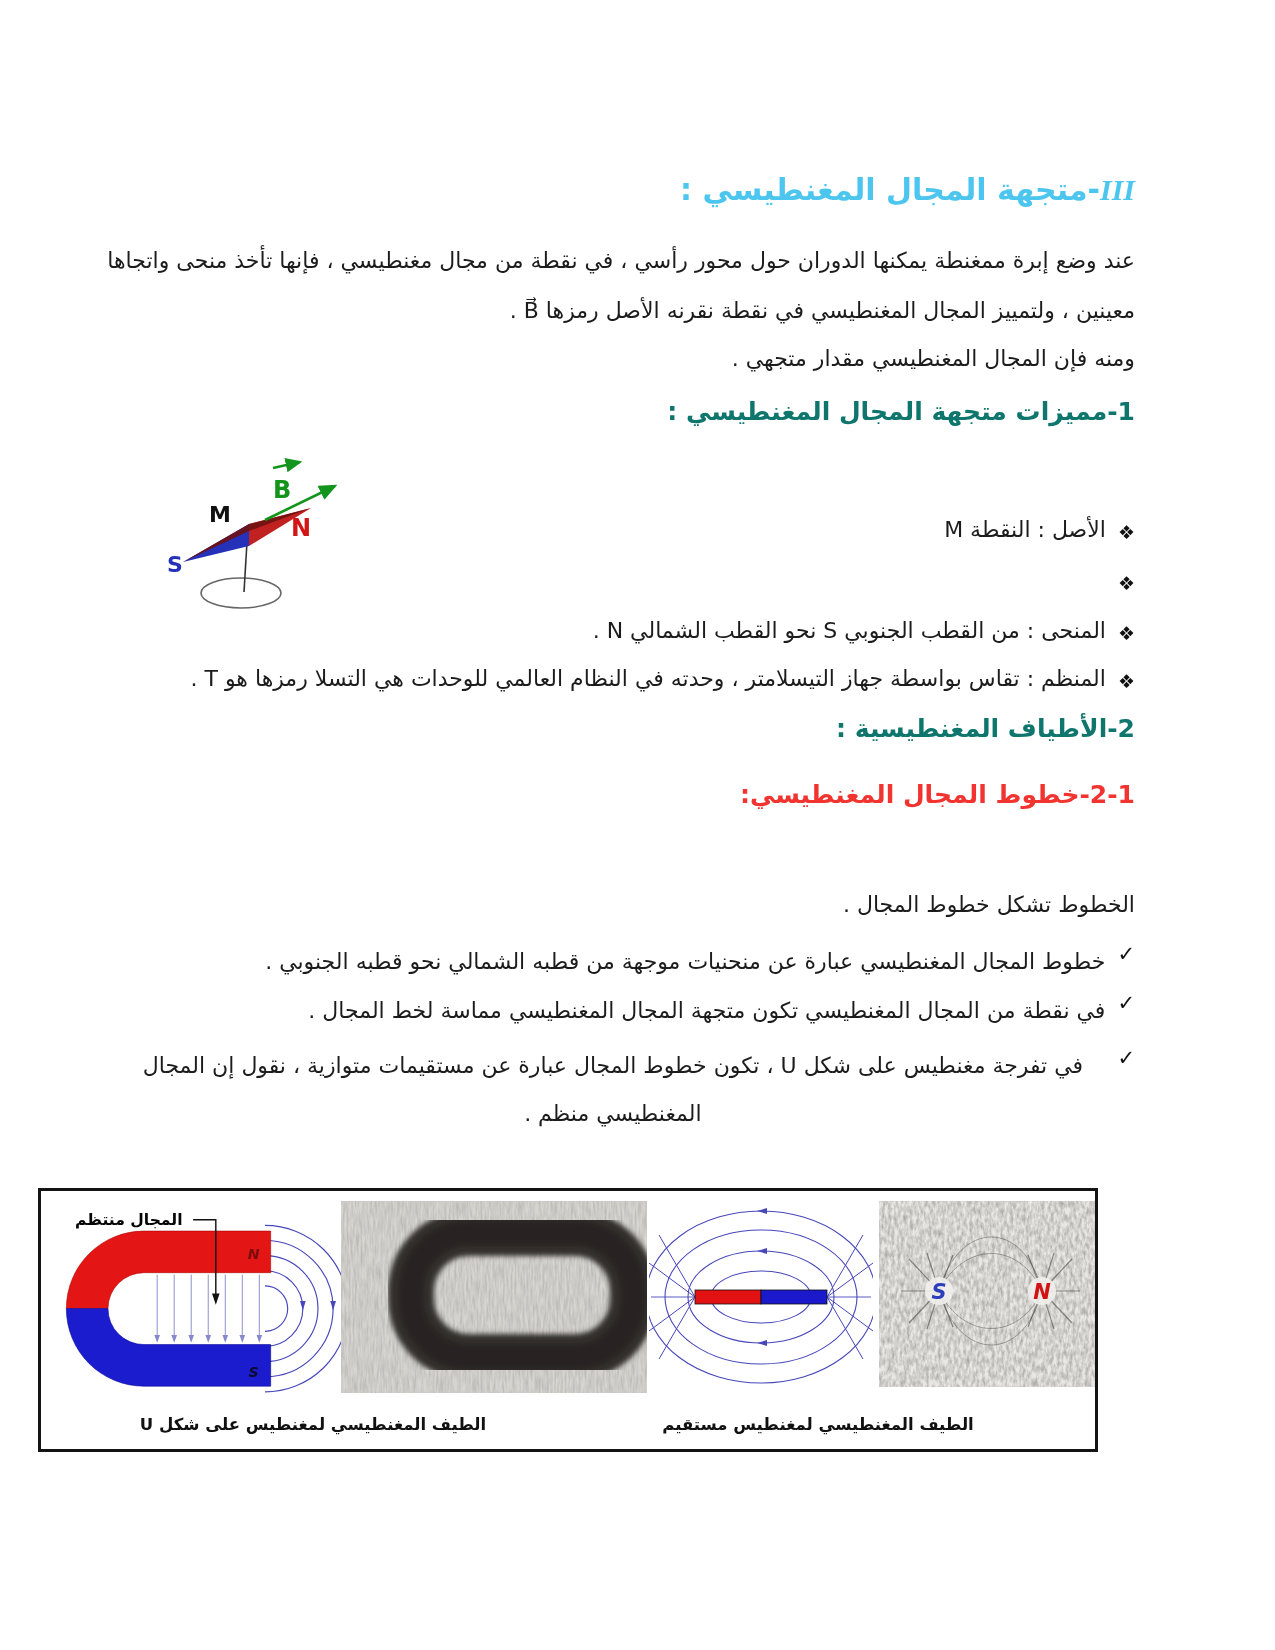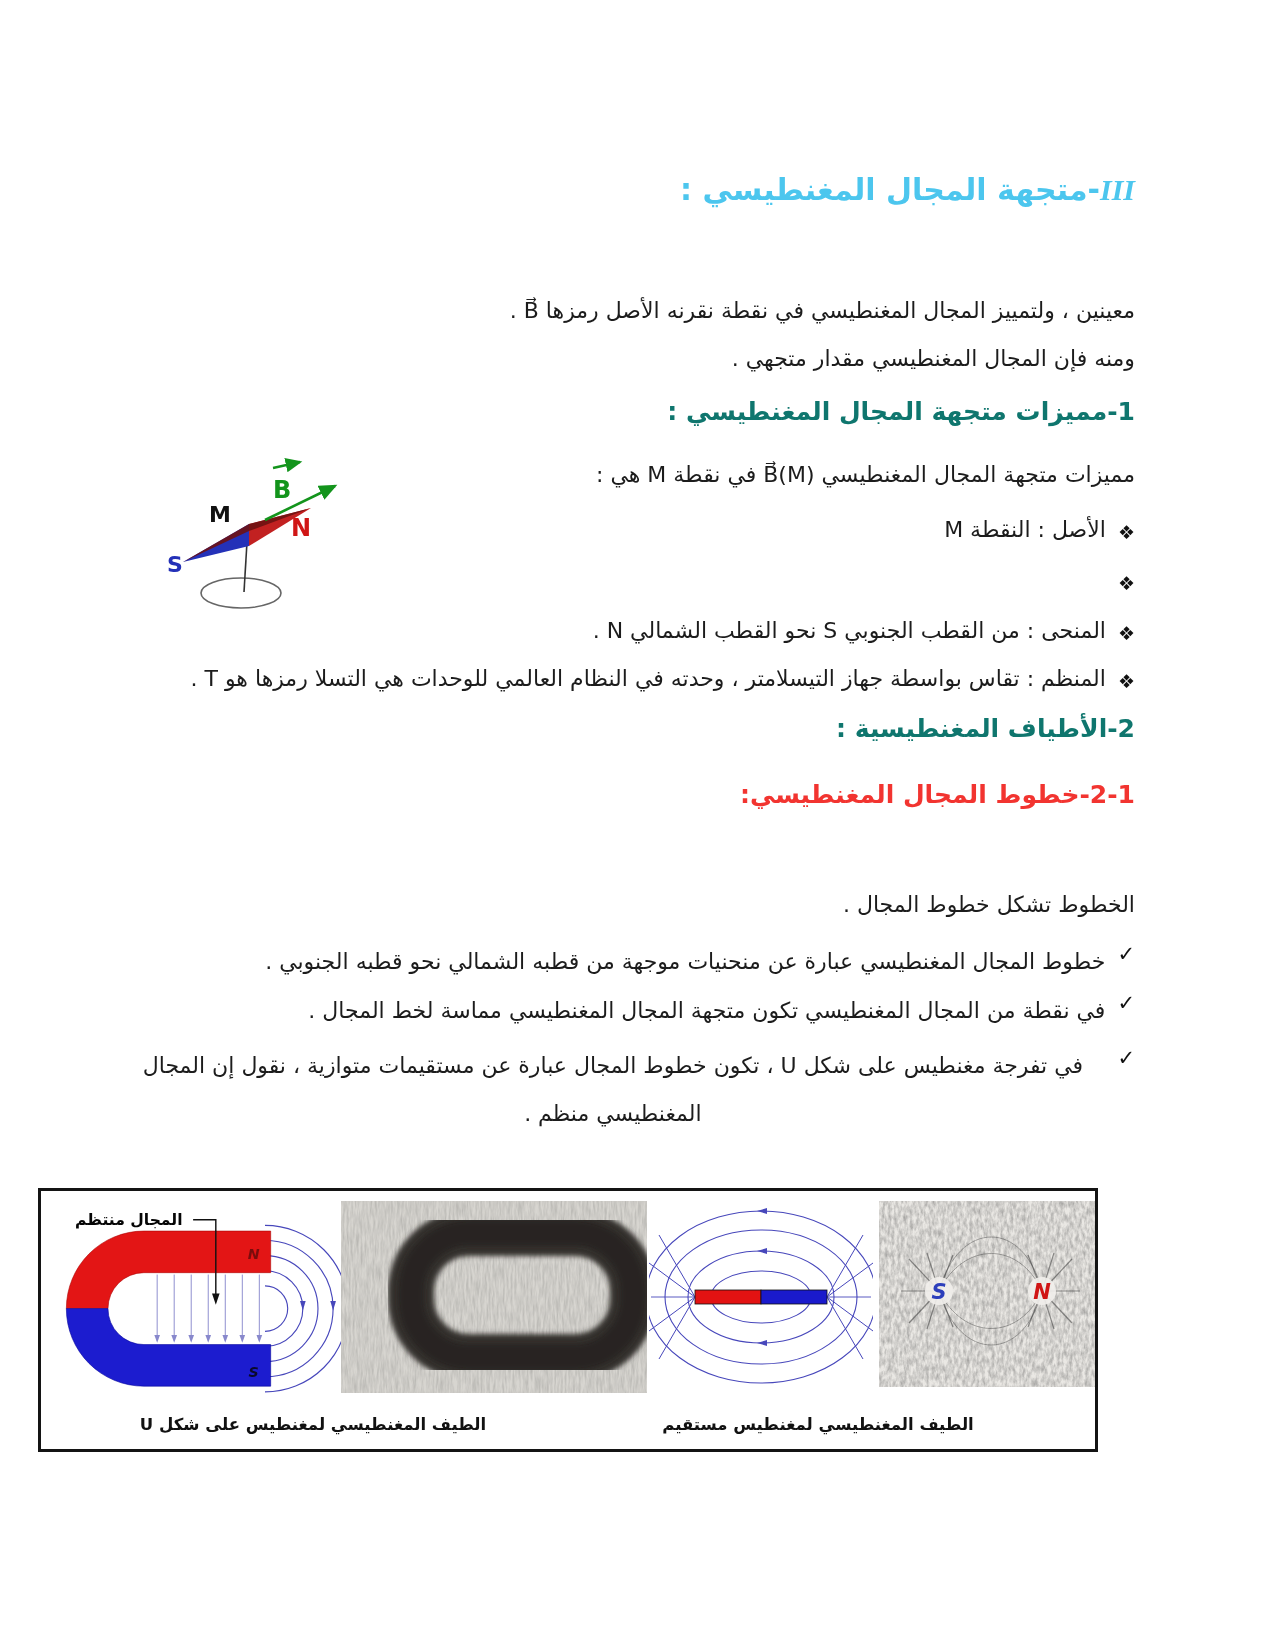--- a/index.html
+++ b/index.html
@@ -31,20 +31,21 @@
 </style>
 </head>
 <body>
 
 <div class="page">
 
   <div class="title" style="top:172px">
     <span class="roman">III</span><span>-متجهة المجال المغنطيسي :</span>
   </div>
 
+  <div class="t" style="top:248px">عند وضع إبرة ممغنطة يمكنها الدوران حول محور رأسي ، في نقطة من مجال مغنطيسي ، فإنها تأخذ منحى واتجاها</div>
   <div class="t" style="top:298px">معينين ، ولتمييز المجال المغنطيسي في نقطة نقرنه الأصل رمزها B⃗ .</div>
   <div class="t" style="top:346px">ومنه فإن المجال المغنطيسي مقدار متجهي .</div>
 
   <div class="hgreen" style="top:397px">1-مميزات متجهة المجال المغنطيسي :</div>
 
   <div class="abs" style="left:163px;top:452px;width:205px;height:172px">
     <svg width="205" height="172" viewBox="0 0 205 172">
       <defs>
         <marker id="agreen" markerWidth="8" markerHeight="8" refX="6" refY="3" orient="auto">
           <path d="M0,0 L7,3 L0,6 Z" fill="#13941c"></path>
@@ -57,21 +58,20 @@
       <polygon points="20,110 86,72 148,56 86,79" fill="#6e1212" opacity="0.9"></polygon>
       <line x1="102" y1="68" x2="172" y2="34" stroke="#13941c" stroke-width="2.6" marker-end="url(#agreen)"></line>
       <line x1="110" y1="16" x2="137" y2="10" stroke="#13941c" stroke-width="2.4" marker-end="url(#agreen)"></line>
       <text x="4" y="120" font-size="22" font-weight="bold" fill="#2431b8">S</text>
       <text x="46" y="70" font-size="22" font-weight="bold" fill="#111">M</text>
       <text x="110" y="46" font-size="24" font-weight="bold" fill="#13941c">B</text>
       <text x="128" y="84" font-size="24" font-weight="bold" fill="#d01616">N</text>
     </svg>
   </div>
 
-  <div class="t" style="top:462px">مميزات متجهة المجال المغنطيسي B⃗(M) في نقطة M هي :</div>
 
   <div class="brow" style="top:517px">
     <span class="ic">❖</span>
     <span>الأصل : النقطة M</span>
   </div>
   <div class="brow" style="top:568px">
     <span class="ic">❖</span>
   </div>
   <div class="brow" style="top:618px">
     <span class="ic">❖</span>

